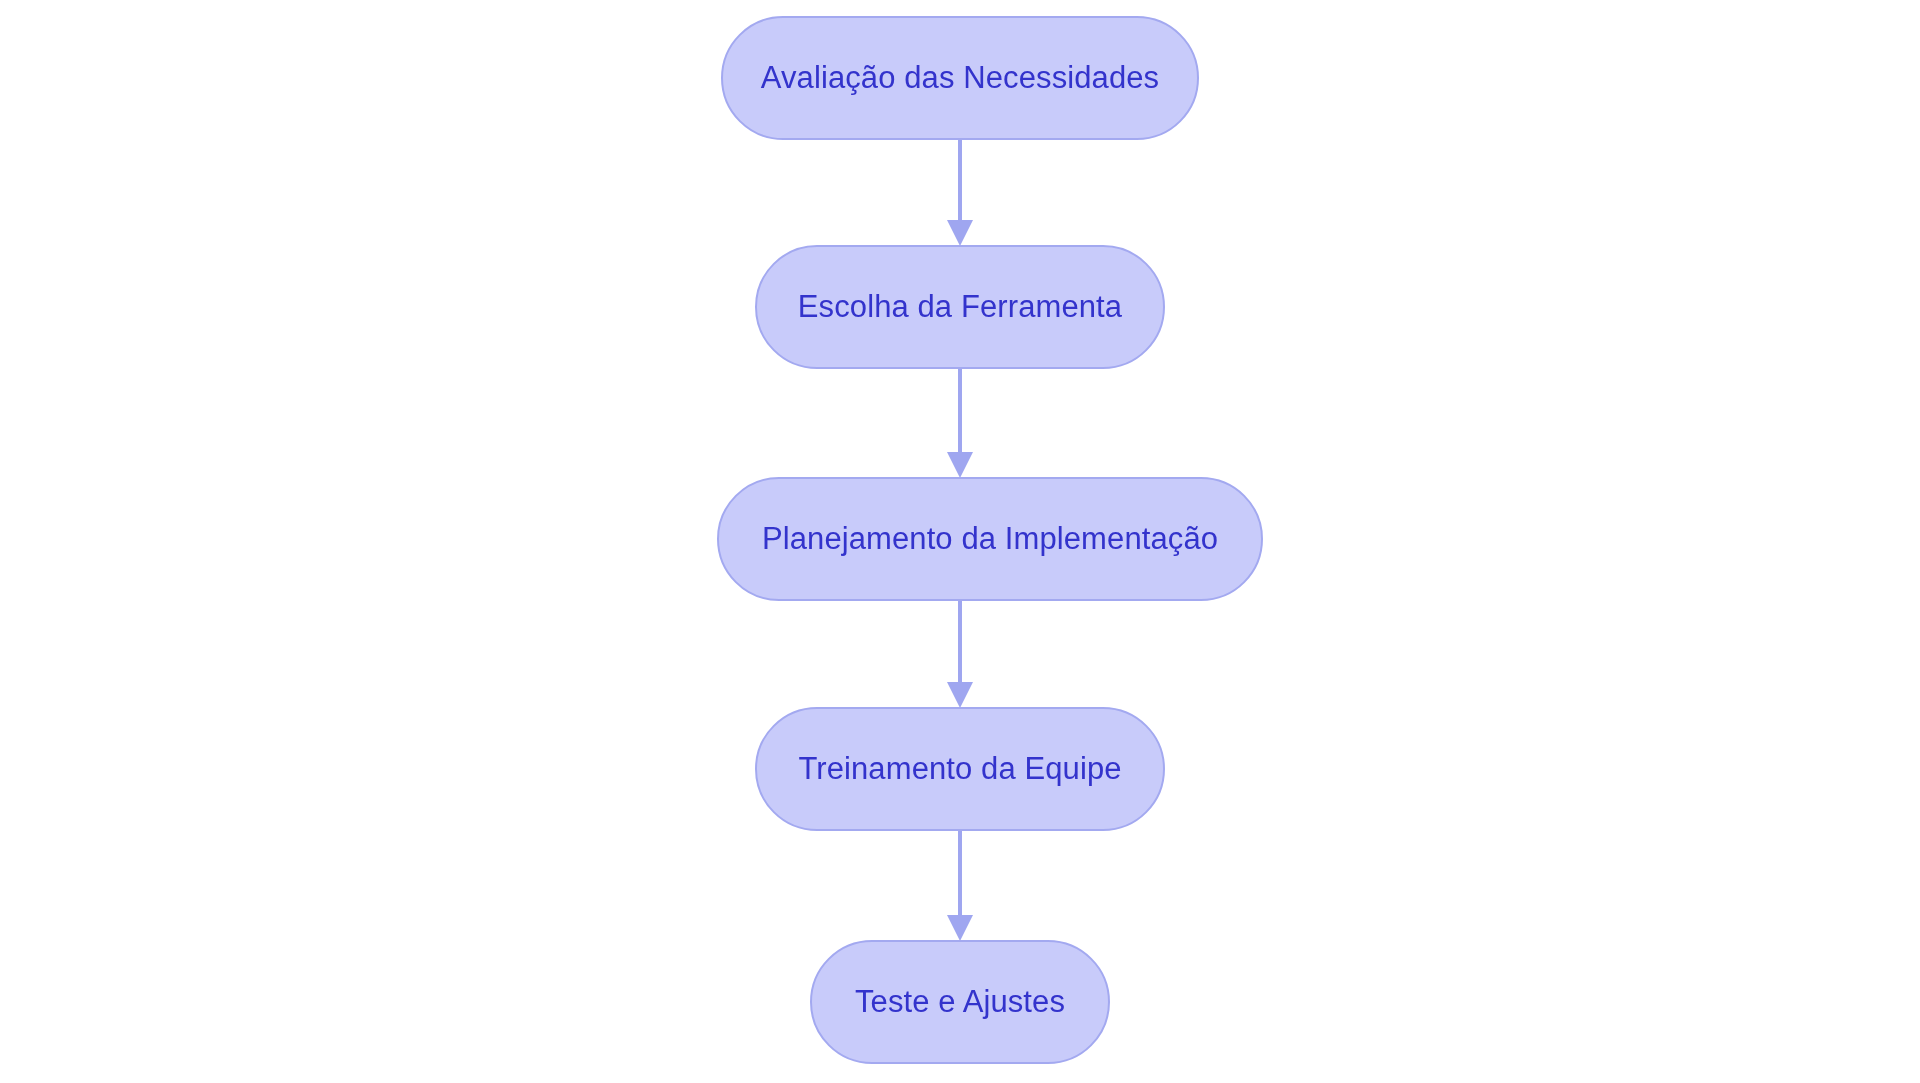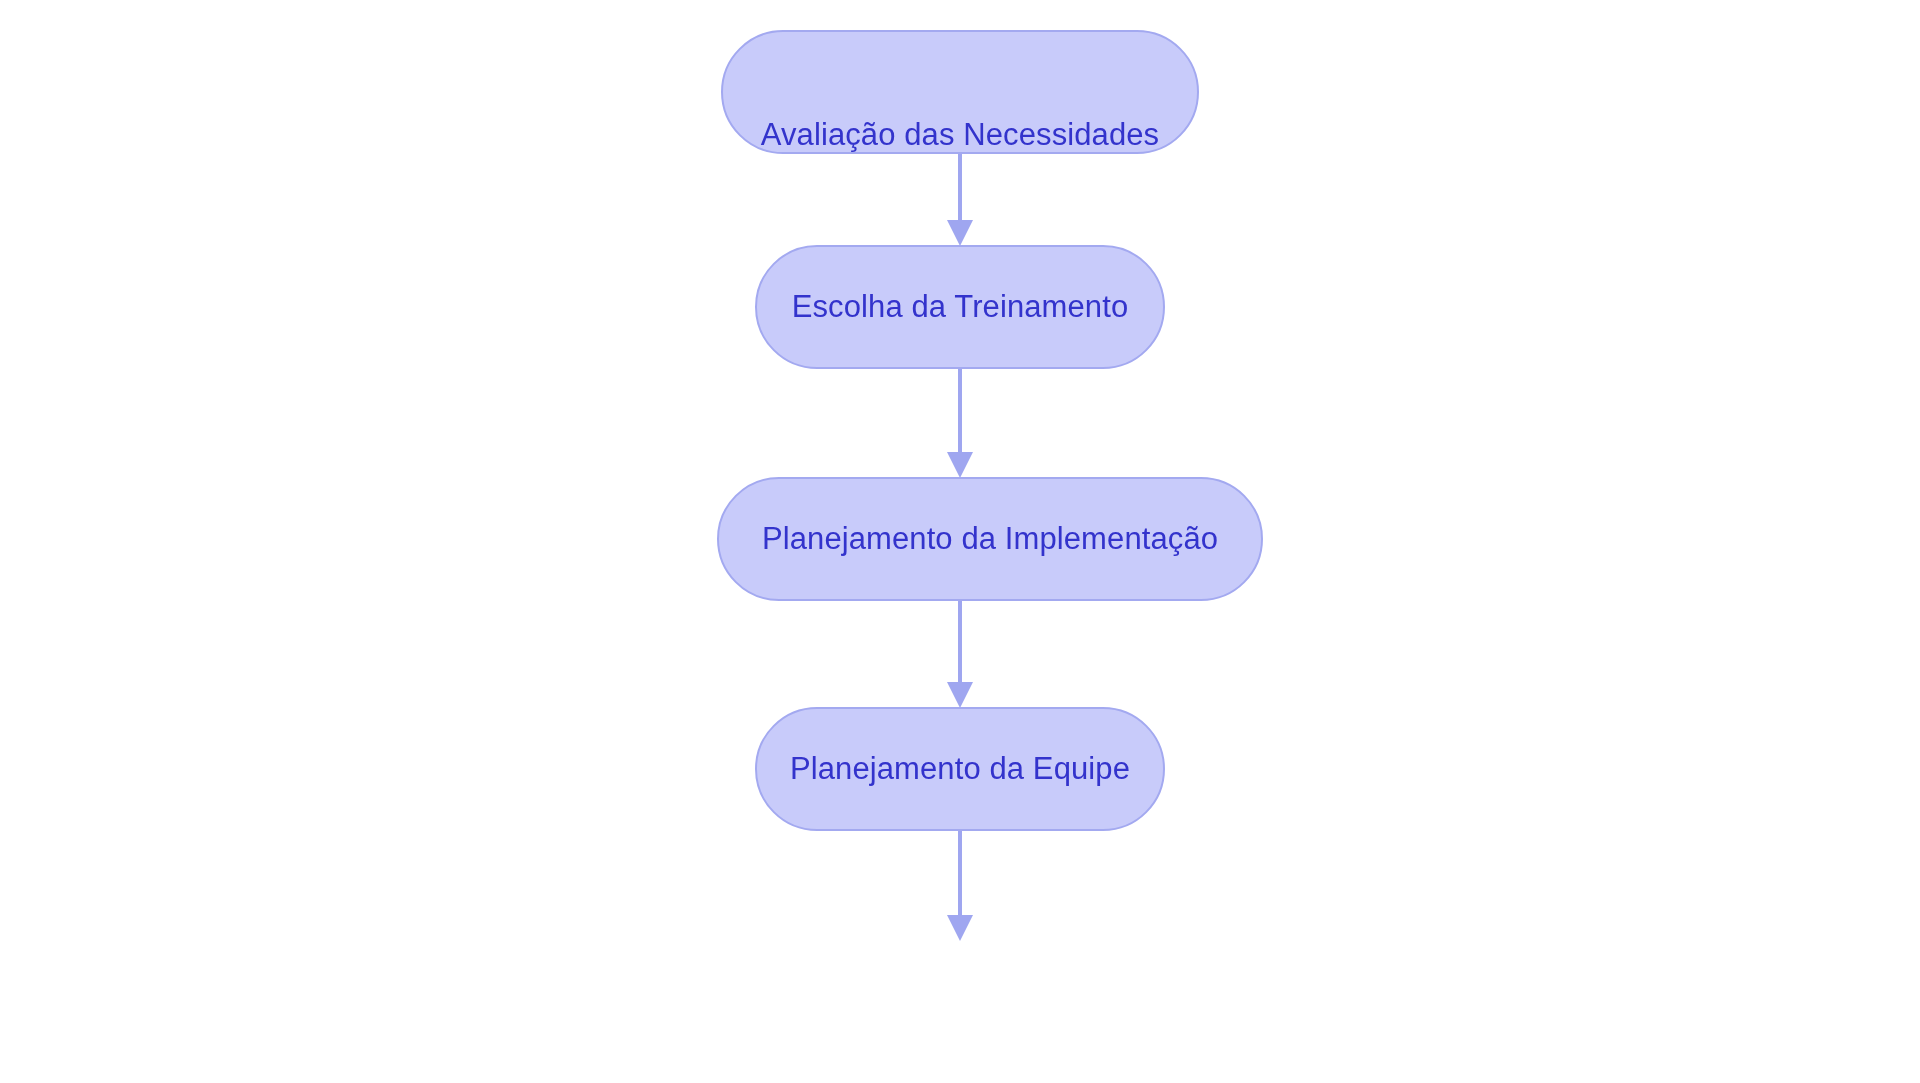--- a/index.html
+++ b/index.html
@@ -41,21 +41,21 @@
     font-weight: 400;
     line-height: 1.1;
     color: #3333cc;
     letter-spacing: 0.1px;
     white-space: nowrap;
     text-align: center;
     user-select: none;
   }
 
   
-  .node-1 { width: 478px; left: 721px; top: 30px; align-items: flex-end; }
+  .node-1 { width: 478px; left: 721px; top: 16px; }
   .node-2 { width: 410px; left: 755px; top: 245px; }
   .node-3 { width: 546px; left: 717px; top: 477px; }
   .node-4 { width: 410px; left: 755px; top: 707px; }
   .node-5 { width: 300px; left: 810px; top: 940px; }
 
   
   .edge {
     position: absolute;
     left: 0;
     width: 1920px;
@@ -79,21 +79,21 @@
   </div>
 
   <div class="edge edge-1">
     <svg width="1920" height="111" viewBox="0 0 1920 111" xmlns="http://www.w3.org/2000/svg">
       <line x1="960" y1="0" x2="960" y2="86" stroke="#9fa6f0" stroke-width="4"></line>
       <polygon points="947,84 973,84 960,110" fill="#9fa6f0"></polygon>
     </svg>
   </div>
 
   <div class="node node-2">
-    <span class="node-label">Escolha da Treinamento</span>
+    <span class="node-label">Escolha da Ferramenta</span>
   </div>
 
   <div class="edge edge-2">
     <svg width="1920" height="111" viewBox="0 0 1920 111" xmlns="http://www.w3.org/2000/svg">
       <line x1="960" y1="0" x2="960" y2="86" stroke="#9fa6f0" stroke-width="4"></line>
       <polygon points="947,84 973,84 960,110" fill="#9fa6f0"></polygon>
     </svg>
   </div>
 
   <div class="node node-3">
@@ -101,24 +101,27 @@
   </div>
 
   <div class="edge edge-3">
     <svg width="1920" height="110" viewBox="0 0 1920 110" xmlns="http://www.w3.org/2000/svg">
       <line x1="960" y1="0" x2="960" y2="85" stroke="#9fa6f0" stroke-width="4"></line>
       <polygon points="947,83 973,83 960,109" fill="#9fa6f0"></polygon>
     </svg>
   </div>
 
   <div class="node node-4">
-    <span class="node-label">Planejamento da Equipe</span>
+    <span class="node-label">Treinamento da Equipe</span>
   </div>
 
   <div class="edge edge-4">
     <svg width="1920" height="113" viewBox="0 0 1920 113" xmlns="http://www.w3.org/2000/svg">
       <line x1="960" y1="0" x2="960" y2="88" stroke="#9fa6f0" stroke-width="4"></line>
       <polygon points="947,86 973,86 960,112" fill="#9fa6f0"></polygon>
     </svg>
   </div>
 
+  <div class="node node-5">
+    <span class="node-label">Teste e Ajustes</span>
+  </div>
 
 </div>
 
 </body></html>

